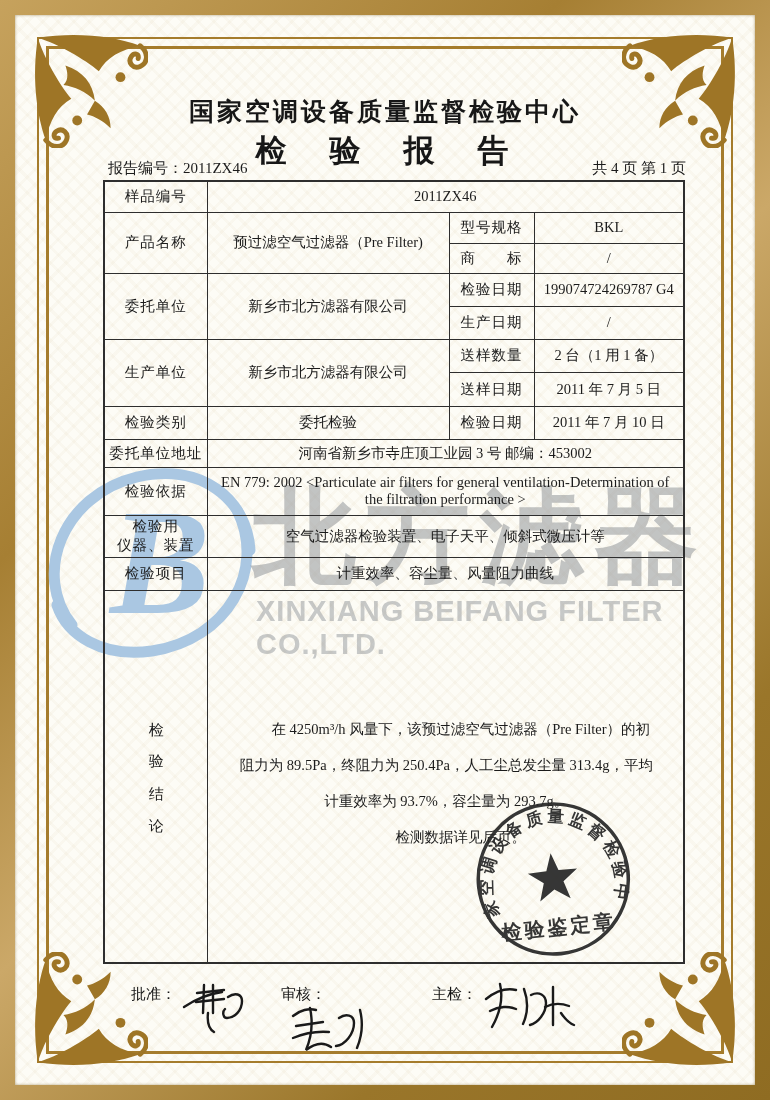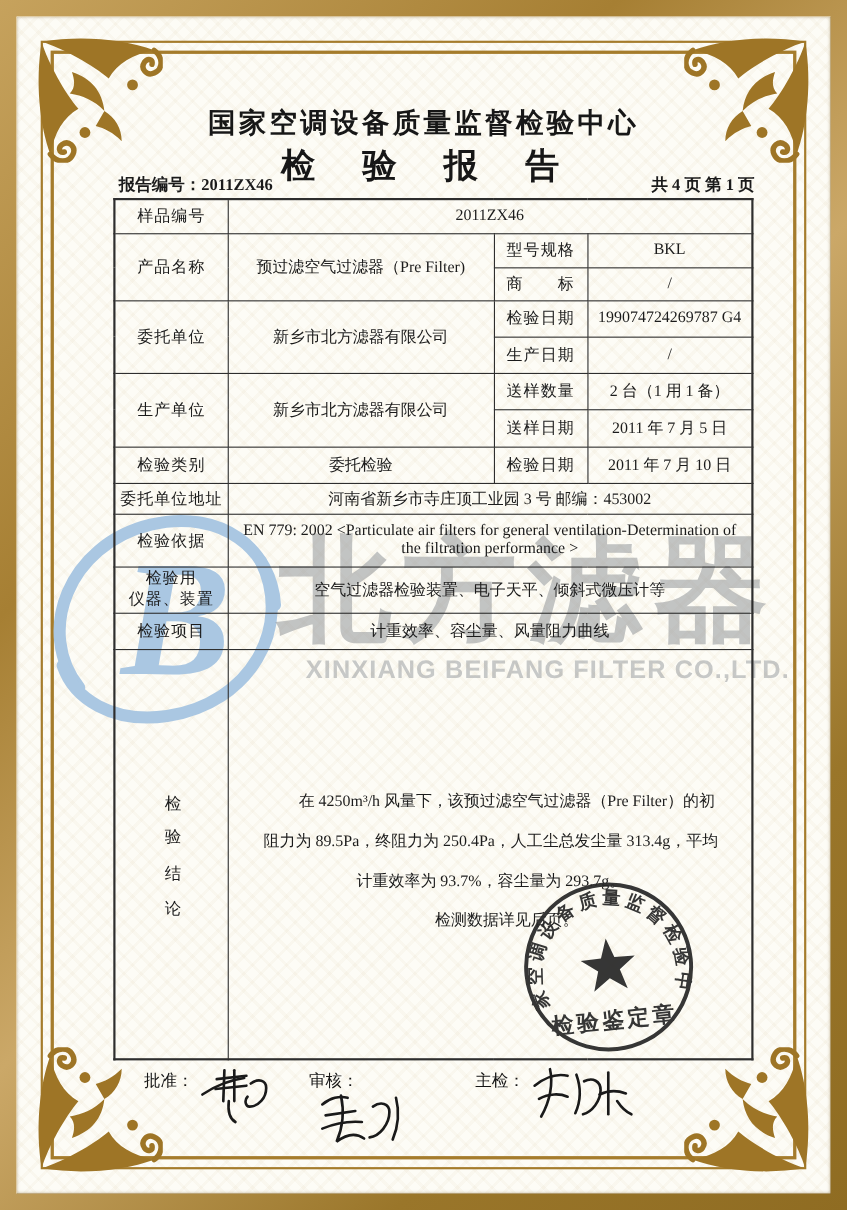--- a/index.html
+++ b/index.html
@@ -16,29 +16,29 @@
   .corner{position:absolute;width:118px;height:118px;color:#9e7526;z-index:4;}
   .corner.tl{left:30px;top:30px;}
   .corner.tr{right:30px;top:30px;transform:scaleX(-1);}
   .corner.bl{left:30px;bottom:30px;transform:scaleY(-1);}
   .corner.br{right:30px;bottom:30px;transform:scale(-1,-1);}
 
   
   .wm{position:absolute;z-index:1;pointer-events:none;}
   .wm-cn{left:252px;top:468px;font-family:"DejaVu Sans","Liberation Sans",sans-serif;
          font-weight:bold;font-size:104px;letter-spacing:10px;color:rgba(145,149,153,.55);}
-  .wm-en{left:278px;top:595px;font-family:"Liberation Sans","DejaVu Sans",sans-serif;
-         font-weight:bold;font-size:23px;letter-spacing:1px;color:rgba(145,149,153,.5);}
+  .wm-en{left:256px;top:595px;font-family:"Liberation Sans","DejaVu Sans",sans-serif;
+         font-weight:bold;font-size:29px;letter-spacing:1px;color:rgba(145,149,153,.5);}
   .wm-logo{left:42px;top:455px;}
 
   
   .hdr{position:absolute;left:0;right:0;text-align:center;color:#171717;z-index:2;}
   .org-name{top:95px;font-size:25px;font-weight:bold;letter-spacing:3px;}
   .doc-title{top:130px;font-size:31px;font-weight:bold;letter-spacing:6px;font-family:Liberation Mono, monospace;}
-  .meta{position:absolute;top:159px;font-size:15px;color:#1b1b1b;z-index:2;font-weight:bold;}
+  .meta{position:absolute;top:159px;font-size:15px;color:#1b1b1b;z-index:2;}
   .meta.left{left:108px;}
   .meta.right{right:84px;}
 
   
   table.rpt{position:absolute;left:103px;top:180px;width:580px;z-index:2;
             border-collapse:collapse;table-layout:fixed;
             font-size:14.5px;color:#1b1b1b;}
   table.rpt td{border:1.6px solid #2e2e2e;text-align:center;vertical-align:middle;
                padding:1px 3px;background:transparent;}
   table.rpt{border:2.5px solid #2e2e2e;}
@@ -47,21 +47,21 @@
   td.concl{vertical-align:top;text-align:left;position:relative;}
   .concl-p{margin:0;padding:14px 26px 0 28px;text-indent:2em;line-height:36px;font-size:14.5px;}
   .concl-p.p2{padding-top:0;}
   .v-label{writing-mode:vertical-lr;text-orientation:upright;letter-spacing:32px;
            display:inline-block;font-size:15px;}
   .two-line{line-height:19px;}
   .stamp{position:absolute;left:468px;top:798px;z-index:3;transform:rotate(-6deg);opacity:.92;}
 
   
   .sig-row{position:absolute;top:969px;left:0;z-index:2;font-size:15px;color:#151515;}
-  .sig-g{position:absolute;top:4px;display:flex;align-items:flex-start;white-space:nowrap;}
+  .sig-g{position:absolute;top:16px;display:flex;align-items:flex-start;white-space:nowrap;}
   .sig-g .sig{margin-left:4px;margin-top:-6px;}
   .g1{left:131px;} .g2{left:281px;flex-direction:column;} .g3{left:432px;}
 </style>
 </head>
 <body>
 
 <div class="page">
   <div class="paper"></div>
   <div class="line-thin"></div>
   <div class="line-thick"></div>

